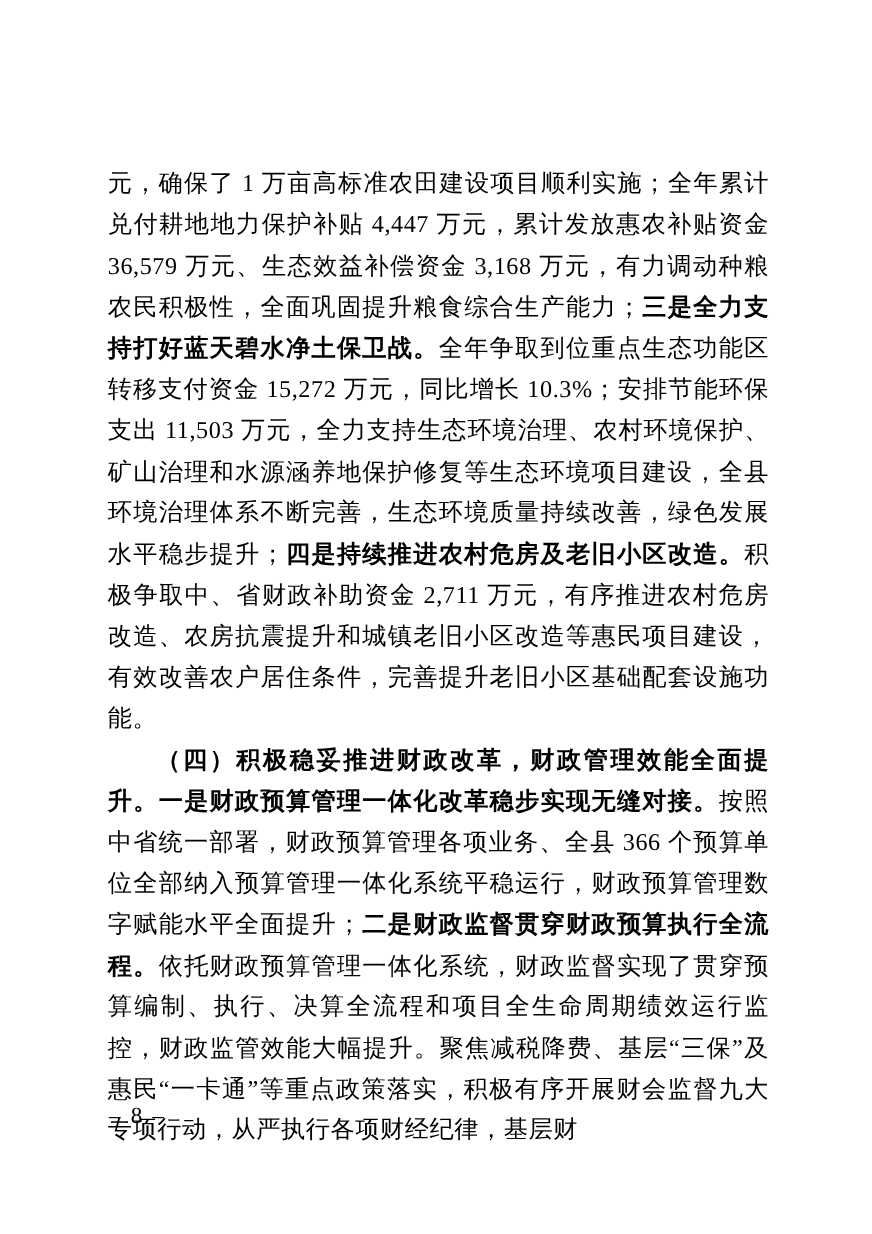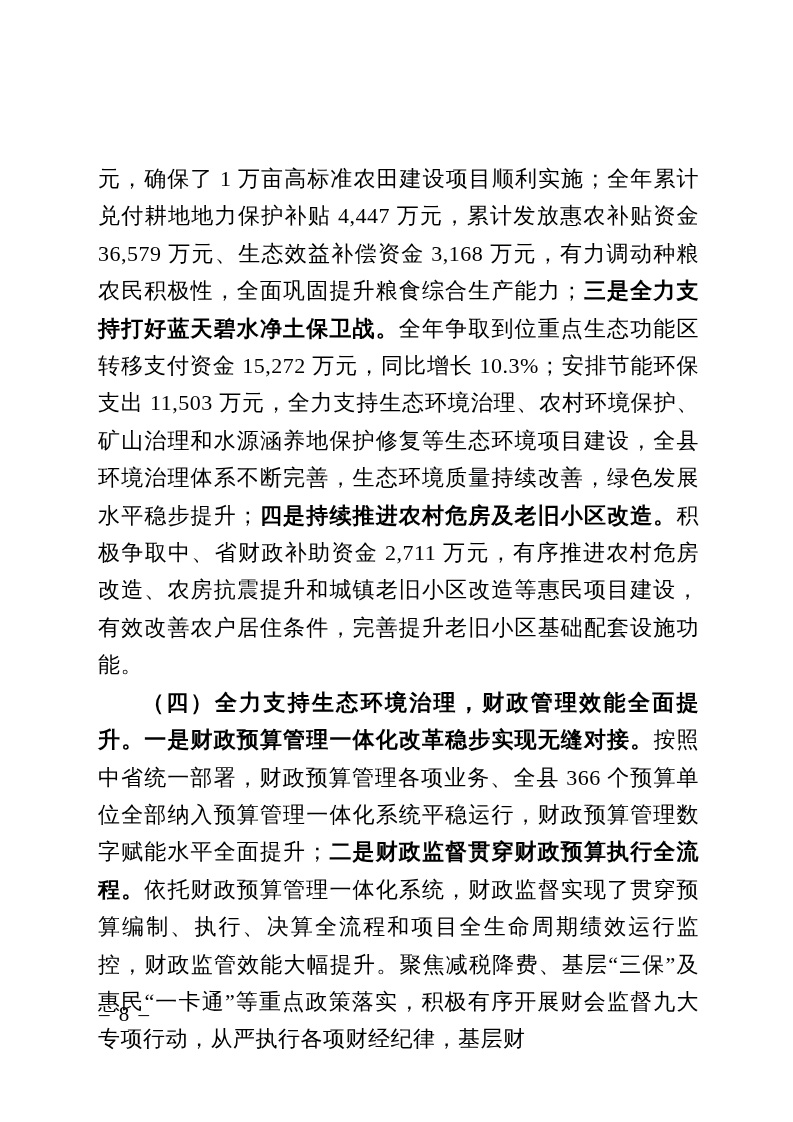--- a/index.html
+++ b/index.html
@@ -12,21 +12,21 @@
     width: 793px;
     height: 1122px;
     background: #ffffff;
     overflow: hidden;
     font-family: "Liberation Serif", "DejaVu Serif", serif;
     color: #000000;
   }
   .content {
     position: absolute;
     left: 98px;
-    top: 160px;
+    top: 148px;
     width: 601px;
     font-size: 22px;
     line-height: 37.4px;
     text-align: justify;
     text-justify: inter-character;
     letter-spacing: 0.5px;
   }
   .content p {
     margin: 0;
     padding: 0;
@@ -52,17 +52,17 @@
 </style>
 </head>
 <body>
 
 <div class="page">
   <div class="content">
     <p>
       <span class="rg">元，确保了 1 万亩高标准农田建设项目顺利实施；全年累计兑付耕地地力保护补贴 4,447 万元，累计发放惠农补贴资金 36,579 万元、生态效益补偿资金 3,168 万元，有力调动种粮农民积极性，全面巩固提升粮食综合生产能力；</span><span class="bd">三是全力支持打好蓝天碧水净土保卫战。</span><span class="rg">全年争取到位重点生态功能区转移支付资金 15,272 万元，同比增长 10.3%；安排节能环保支出 11,503 万元，全力支持生态环境治理、农村环境保护、矿山治理和水源涵养地保护修复等生态环境项目建设，全县环境治理体系不断完善，生态环境质量持续改善，绿色发展水平稳步提升；</span><span class="bd">四是持续推进农村危房及老旧小区改造。</span><span class="rg">积极争取中、省财政补助资金 2,711 万元，有序推进农村危房改造、农房抗震提升和城镇老旧小区改造等惠民项目建设，有效改善农户居住条件，完善提升老旧小区基础配套设施功能。</span>
     </p>
     <p class="indent">
-      <span class="bd">（四）全力支持生态环境治理，财政管理效能全面提升。一是财政预算管理一体化改革稳步实现无缝对接。</span><span class="rg">按照中省统一部署，财政预算管理各项业务、全县 366 个预算单位全部纳入预算管理一体化系统平稳运行，财政预算管理数字赋能水平全面提升；</span><span class="bd">二是财政监督贯穿财政预算执行全流程。</span><span class="rg">依托财政预算管理一体化系统，财政监督实现了贯穿预算编制、执行、决算全流程和项目全生命周期绩效运行监控，财政监管效能大幅提升。聚焦减税降费、基层“三保”及惠民“一卡通”等重点政策落实，积极有序开展财会监督九大专项行动，从严执行各项财经纪律，基层财</span>
+      <span class="bd">（四）积极稳妥推进财政改革，财政管理效能全面提升。一是财政预算管理一体化改革稳步实现无缝对接。</span><span class="rg">按照中省统一部署，财政预算管理各项业务、全县 366 个预算单位全部纳入预算管理一体化系统平稳运行，财政预算管理数字赋能水平全面提升；</span><span class="bd">二是财政监督贯穿财政预算执行全流程。</span><span class="rg">依托财政预算管理一体化系统，财政监督实现了贯穿预算编制、执行、决算全流程和项目全生命周期绩效运行监控，财政监管效能大幅提升。聚焦减税降费、基层“三保”及惠民“一卡通”等重点政策落实，积极有序开展财会监督九大专项行动，从严执行各项财经纪律，基层财</span>
     </p>
   </div>
   <div class="page-number">– 8 –</div>
 </div>
 
 </body></html>

